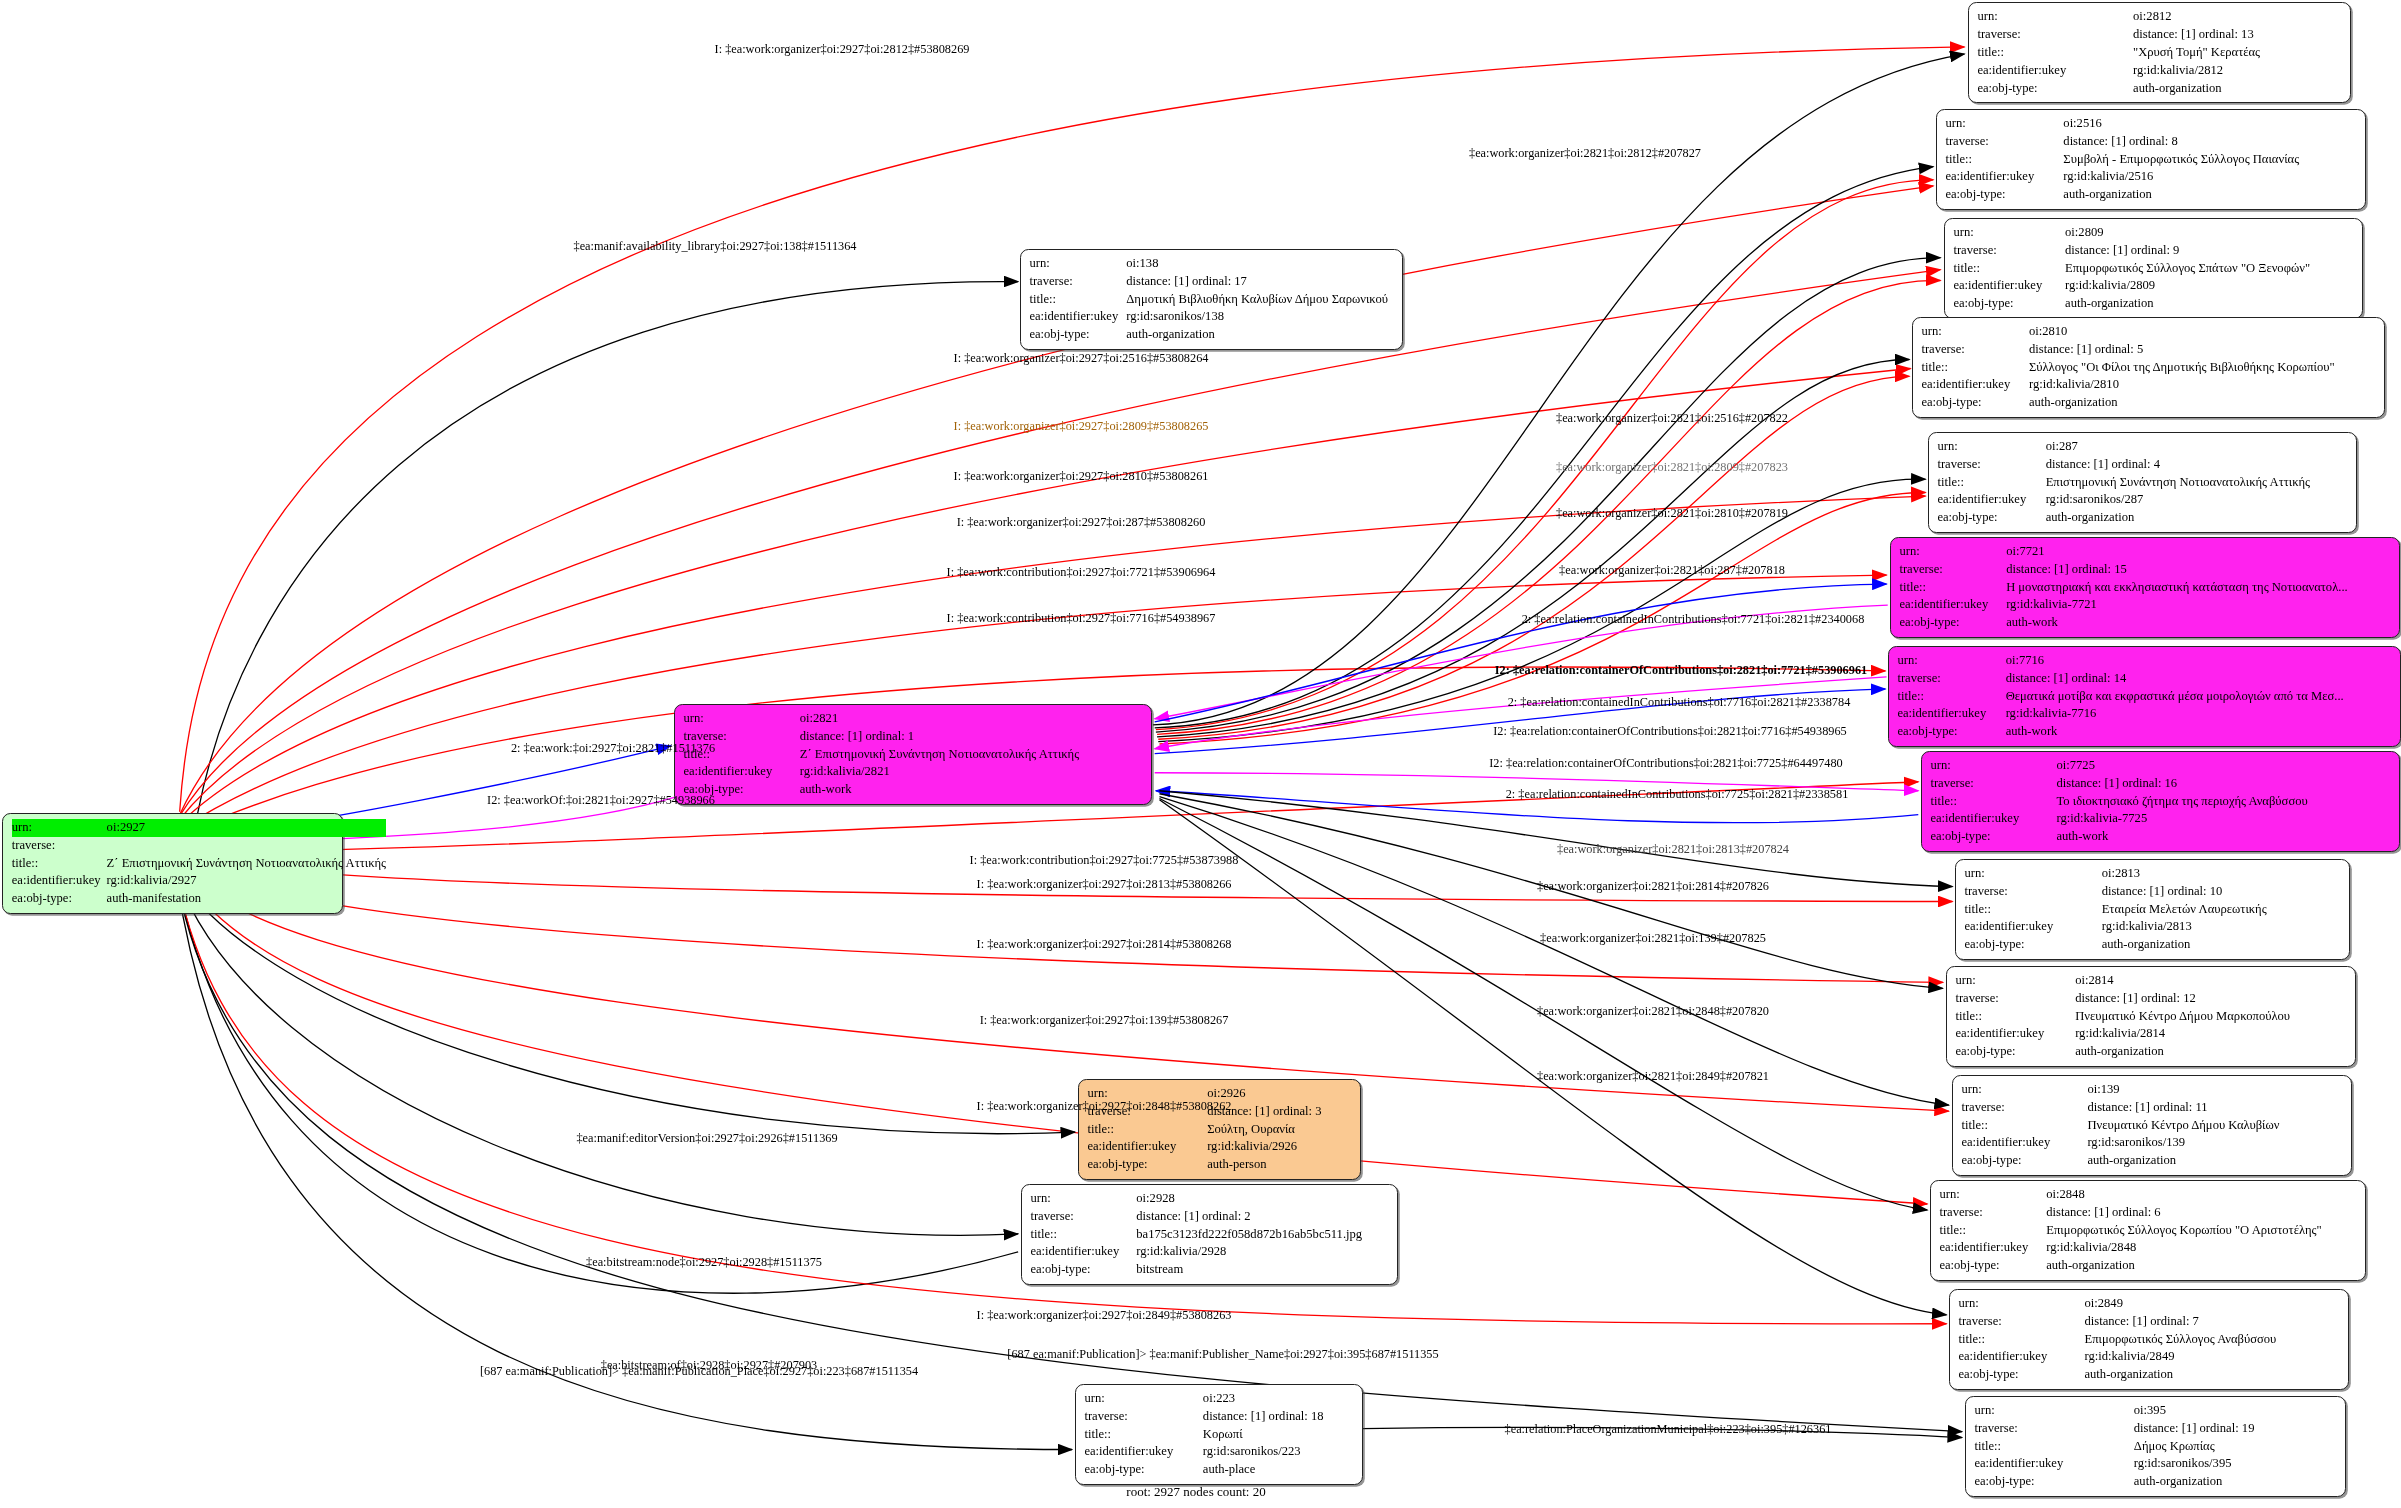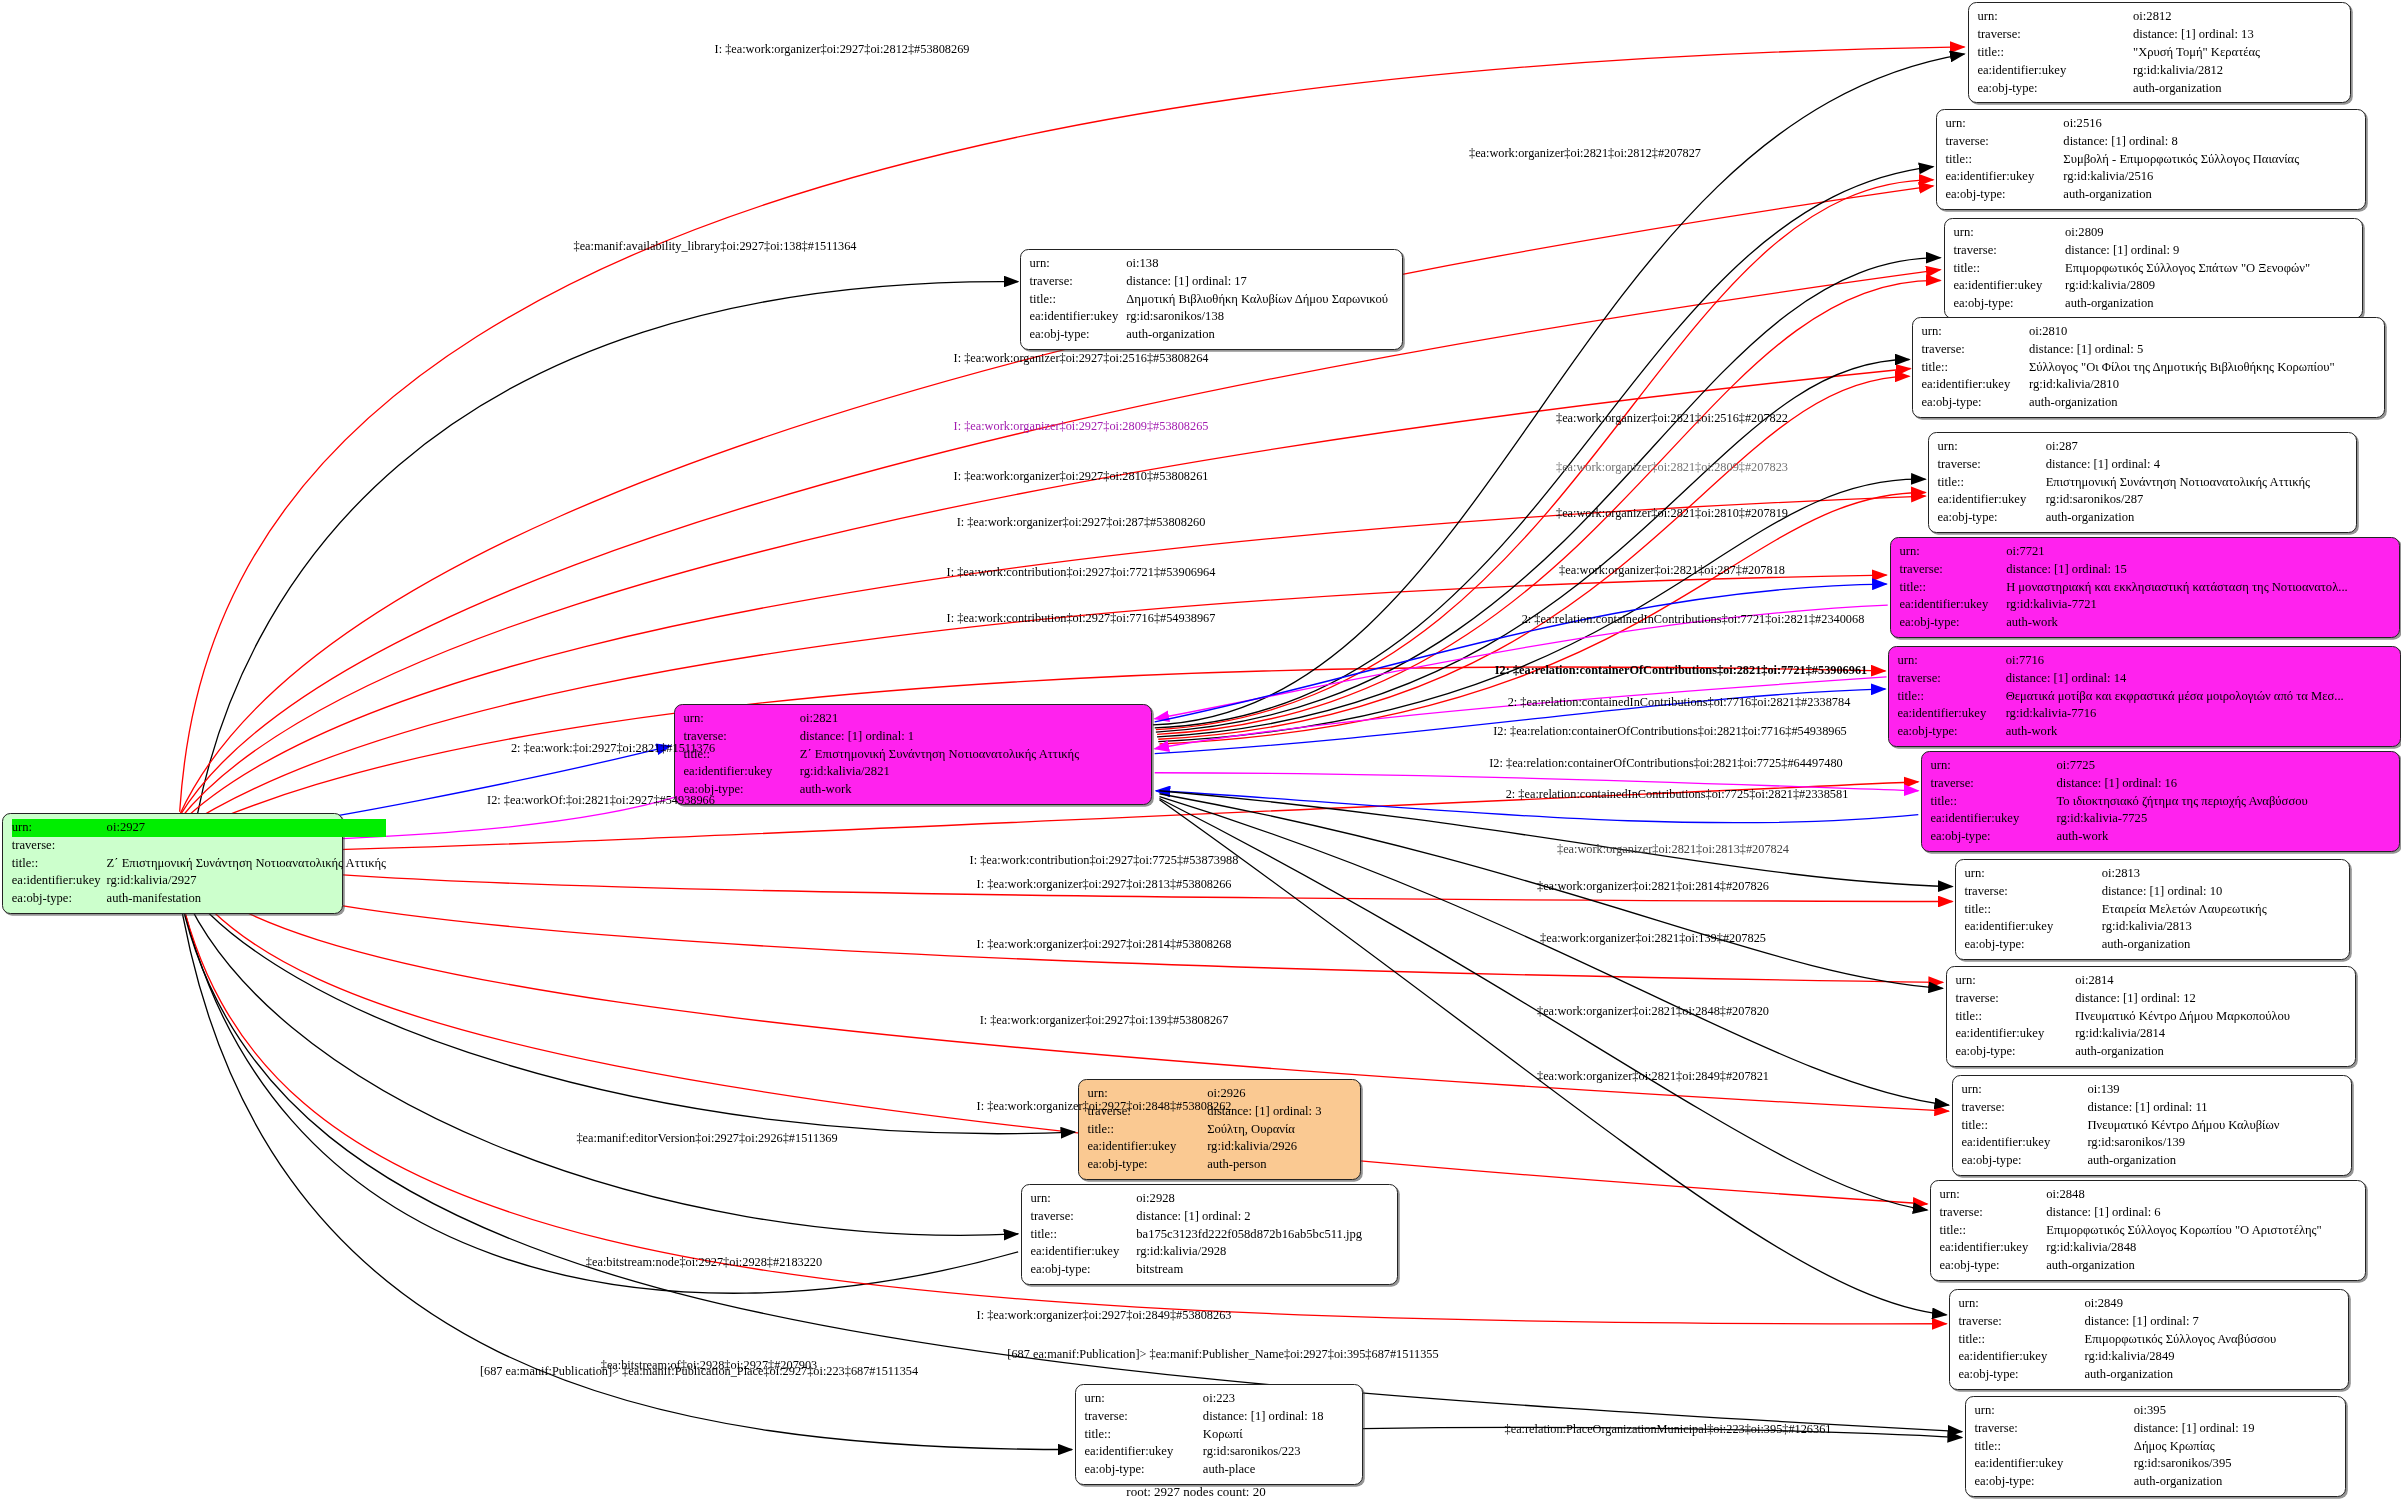--- a/index.html
+++ b/index.html
@@ -605,21 +605,21 @@
             </tr>
           </tbody>
         </table>
       </div>
     </div>
   <div id="label-layer">
       <div class="elabel" style="left: 842px; top: 49px; color: rgb(0, 0, 0);">I: ‡ea:work:organizer‡oi:2927‡oi:2812‡#53808269</div>
       <div class="elabel" style="left: 715px; top: 246px; color: rgb(0, 0, 0);">‡ea:manif:availability_library‡oi:2927‡oi:138‡#1511364</div>
       <div class="elabel" style="left: 1585px; top: 153px; color: rgb(0, 0, 0);">‡ea:work:organizer‡oi:2821‡oi:2812‡#207827</div>
       <div class="elabel" style="left: 1081px; top: 358px; color: rgb(0, 0, 0);">I: ‡ea:work:organizer‡oi:2927‡oi:2516‡#53808264</div>
-      <div class="elabel" style="left: 1081px; top: 426px; color: #a21caf;">I: ‡ea:work:organizer‡oi:2927‡oi:2809‡#53808265</div>
+      <div class="elabel" style="left: 1081px; top: 426px; color: #a16207;">I: ‡ea:work:organizer‡oi:2927‡oi:2809‡#53808265</div>
       <div class="elabel" style="left: 1672px; top: 418px; color: rgb(0, 0, 0);">‡ea:work:organizer‡oi:2821‡oi:2516‡#207822</div>
       <div class="elabel" style="left: 1081px; top: 476px; color: rgb(0, 0, 0);">I: ‡ea:work:organizer‡oi:2927‡oi:2810‡#53808261</div>
       <div class="elabel" style="left: 1672px; top: 467px; color: #737373; text-align: center;">‡ea:work:organizer‡oi:2821‡oi:2809‡#207823</div>
       <div class="elabel" style="left: 1081px; top: 522px; color: rgb(0, 0, 0);">I: ‡ea:work:organizer‡oi:2927‡oi:287‡#53808260</div>
       <div class="elabel" style="left: 1672px; top: 513px; color: rgb(0, 0, 0);">‡ea:work:organizer‡oi:2821‡oi:2810‡#207819</div>
       <div class="elabel" style="left: 1081px; top: 572px; color: rgb(0, 0, 0);">I: ‡ea:work:contribution‡oi:2927‡oi:7721‡#53906964</div>
       <div class="elabel" style="left: 1672px; top: 570px; color: rgb(0, 0, 0);">‡ea:work:organizer‡oi:2821‡oi:287‡#207818</div>
       <div class="elabel" style="left: 1081px; top: 618px; color: rgb(0, 0, 0);">I: ‡ea:work:contribution‡oi:2927‡oi:7716‡#54938967</div>
       <div class="elabel" style="left: 1693px; top: 619px; color: rgb(0, 0, 0);">2: ‡ea:relation:containedInContributions‡oi:7721‡oi:2821‡#2340068</div>
       <div class="elabel" style="left: 1681px; top: 670px; color: rgb(0, 0, 0); font-weight: bold;">I2: ‡ea:relation:containerOfContributions‡oi:2821‡oi:7721‡#53906961</div>
@@ -633,21 +633,21 @@
       <div class="elabel" style="left: 1104px; top: 860px; color: rgb(0, 0, 0);">I: ‡ea:work:contribution‡oi:2927‡oi:7725‡#53873988</div>
       <div class="elabel" style="left: 1104px; top: 884px; color: rgb(0, 0, 0);">I: ‡ea:work:organizer‡oi:2927‡oi:2813‡#53808266</div>
       <div class="elabel" style="left: 1653px; top: 886px; color: rgb(0, 0, 0);">‡ea:work:organizer‡oi:2821‡oi:2814‡#207826</div>
       <div class="elabel" style="left: 1104px; top: 944px; color: rgb(0, 0, 0); text-align: center;">I: ‡ea:work:organizer‡oi:2927‡oi:2814‡#53808268</div>
       <div class="elabel" style="left: 1653px; top: 938px; color: rgb(0, 0, 0);">‡ea:work:organizer‡oi:2821‡oi:139‡#207825</div>
       <div class="elabel" style="left: 1104px; top: 1020px; color: rgb(0, 0, 0);">I: ‡ea:work:organizer‡oi:2927‡oi:139‡#53808267</div>
       <div class="elabel" style="left: 1653px; top: 1011px; color: rgb(0, 0, 0);">‡ea:work:organizer‡oi:2821‡oi:2848‡#207820</div>
       <div class="elabel" style="left: 1653px; top: 1076px; color: rgb(0, 0, 0);">‡ea:work:organizer‡oi:2821‡oi:2849‡#207821</div>
       <div class="elabel" style="left: 1104px; top: 1106px; color: rgb(0, 0, 0);">I: ‡ea:work:organizer‡oi:2927‡oi:2848‡#53808262</div>
       <div class="elabel" style="left: 707px; top: 1138px; color: rgb(0, 0, 0);">‡ea:manif:editorVersion‡oi:2927‡oi:2926‡#1511369</div>
-      <div class="elabel" style="left: 704px; top: 1262px; color: rgb(0, 0, 0);">‡ea:bitstream:node‡oi:2927‡oi:2928‡#2183220</div>
+      <div class="elabel" style="left: 704px; top: 1262px; color: rgb(0, 0, 0);">‡ea:bitstream:node‡oi:2927‡oi:2928‡#1511375</div>
       <div class="elabel" style="left: 709px; top: 1365px; color: rgb(0, 0, 0);">‡ea:bitstream:of‡oi:2928‡oi:2927‡#207903</div>
       <div class="elabel" style="left: 1104px; top: 1315px; color: rgb(0, 0, 0);">I: ‡ea:work:organizer‡oi:2927‡oi:2849‡#53808263</div>
       <div class="elabel" style="left: 1223px; top: 1354px; color: rgb(0, 0, 0);">[687 ea:manif:Publication]&gt; ‡ea:manif:Publisher_Name‡oi:2927‡oi:395‡687#1511355</div>
       <div class="elabel" style="left: 699px; top: 1371px; color: rgb(0, 0, 0);">[687 ea:manif:Publication]&gt; ‡ea:manif:Publication_Place‡oi:2927‡oi:223‡687#1511354</div>
       <div class="elabel" style="left: 1668px; top: 1429px; color: rgb(0, 0, 0);">‡ea:relation:PlaceOrganizationMunicipal‡oi:223‡oi:395‡#126361</div>
     </div>
 
   <div class="caption" style="left:1196px;top:1484px;">root: 2927 nodes count: 20</div>
 </div>
 

